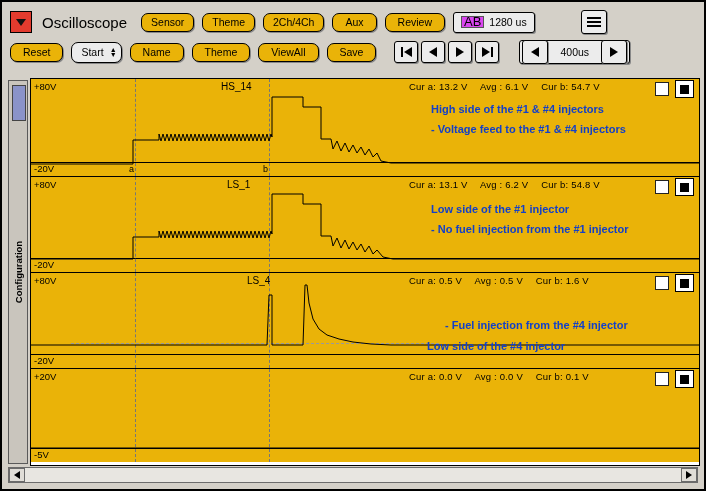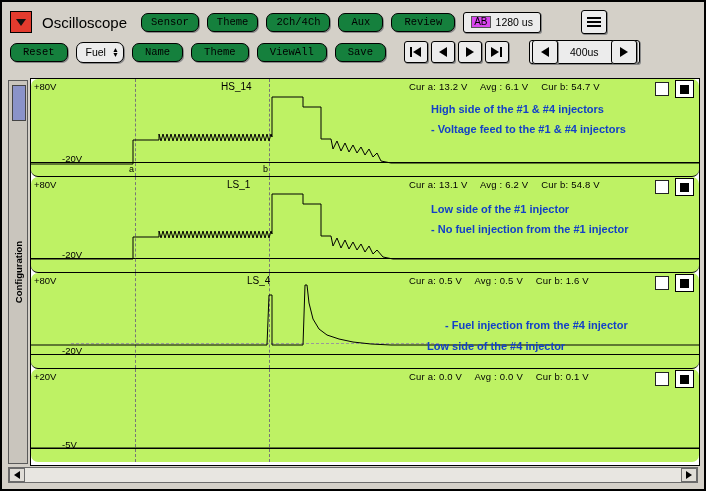--- a/index.html
+++ b/index.html
@@ -15,34 +15,33 @@
   .redbox{
     width:20px;height:20px;background:#e23b2e;border:1px solid #000;
     display:flex;align-items:center;justify-content:center;
   }
   .redbox .tri{
     width:0;height:0;border-left:5px solid transparent;border-right:5px solid transparent;
     border-top:7px solid #111;
   }
   .apptitle{font-size:15px;color:#000;padding:0 6px 0 2px;white-space:nowrap;}
   .btn{
-    background:#15803d;border:1px solid #000;border-radius:7px;
+    background:#eab308;border:1px solid #000;border-radius:7px;
     font-size:10.5px;color:#000;height:19px;line-height:17px;padding:0 9px;
     text-align:left;white-space:nowrap;box-sizing:border-box;
     box-shadow:1px 1px 0 #888;
-    font-family:Liberation Mono, monospace;
   }
   .btn.wide{padding:0 12px;}
   .timebox{
     background:#ececec;border:1px solid #000;border-radius:3px;height:19px;
     display:flex;align-items:center;gap:5px;padding:0 7px;font-size:10.5px;
     box-shadow:1px 1px 0 #888;
   }
   .abicon{
-    background:#d946ef;border:1px solid #555;font-size:10px;line-height:8px;
+    background:#d946ef;border:1px solid #555;font-size:13px;line-height:8px;
     padding:1px 2px;color:#000;
   }
   .menu-btn{
     position:absolute;right:8px;top:8px;width:24px;height:22px;background:#ececec;
     border:1px solid #000;border-radius:3px;display:flex;flex-direction:column;
     justify-content:center;align-items:center;gap:2px;box-shadow:1px 1px 0 #888;
   }
   .menu-btn i{display:block;width:14px;height:2px;background:#000;}
   .stepper{
     display:flex;align-items:center;background:#ececec;border:1px solid #000;
@@ -74,29 +73,29 @@
     position:absolute;left:50%;top:50%;transform:translate(-50%,-50%) rotate(-90deg);
     white-space:nowrap;font-size:9.5px;color:#000;font-weight:bold;
   }
   .vtab .grip{
     position:absolute;left:3px;top:4px;width:12px;height:34px;background:#8a93c9;
     border:1px solid #444;
   }
 
   
   .scope{position:absolute;left:28px;top:76px;width:668px;height:386px;background:#fff;border:1px solid #000;}
-  .pane{position:relative;width:100%;box-sizing:border-box;border-bottom:1px solid #000;overflow:hidden;background:#bef264;border-radius:7px;}
+  .pane{position:relative;width:100%;box-sizing:border-box;border-bottom:1px solid #000;overflow:hidden;background:#eab308;}
   .pane:last-child{border-bottom:none;}
   .p1{height:98px;}
   .p2{height:96px;}
   .p3{height:96px;}
   .p4{height:93px;}
   .ylabel{position:absolute;left:3px;font-size:9.5px;color:#000;}
   .ytop{top:2px;}
-  .ybot{bottom:12px;margin-left:28px;}
+  .ybot{bottom:2px;}
   .gridline{position:absolute;left:0;right:0;height:1px;background:#000;}
   .vdash{position:absolute;top:0;bottom:0;width:0;border-left:1px dashed #777;}
   .hdash{position:absolute;left:0;right:0;height:0;border-top:1px dashed #999;}
   .cursor-lbl{position:absolute;font-size:9px;color:#000;}
   .readout{position:absolute;top:2px;left:378px;font-size:9.5px;color:#000;white-space:nowrap;letter-spacing:0.2px;}
   .readout span{margin-right:10px;}
   .chk{
     position:absolute;top:3px;width:12px;height:12px;background:#fff;border:1px solid #222;
   }
   .chk.c1{right:30px;}
@@ -146,21 +145,21 @@
 
     <div class="menu-btn">
       <i></i>
         <i></i>
         <i></i>
     </div>
 
     <div class="row2">
       <div class="btn wide">Reset</div>
       <div class="stepper">
-        <span>Fuel</span>
+        <span>Start</span>
         <span class="arrows">▲<br>▼</span>
       </div>
       <div class="btn wide">Name</div>
       <div class="btn wide">Theme</div>
       <div class="btn wide">ViewAll</div>
       <div class="btn wide">Save</div>
 
       <div class="navgrp" style="margin-left:10px;">
         <div class="navbtn">
             <span class="bar"></span>

